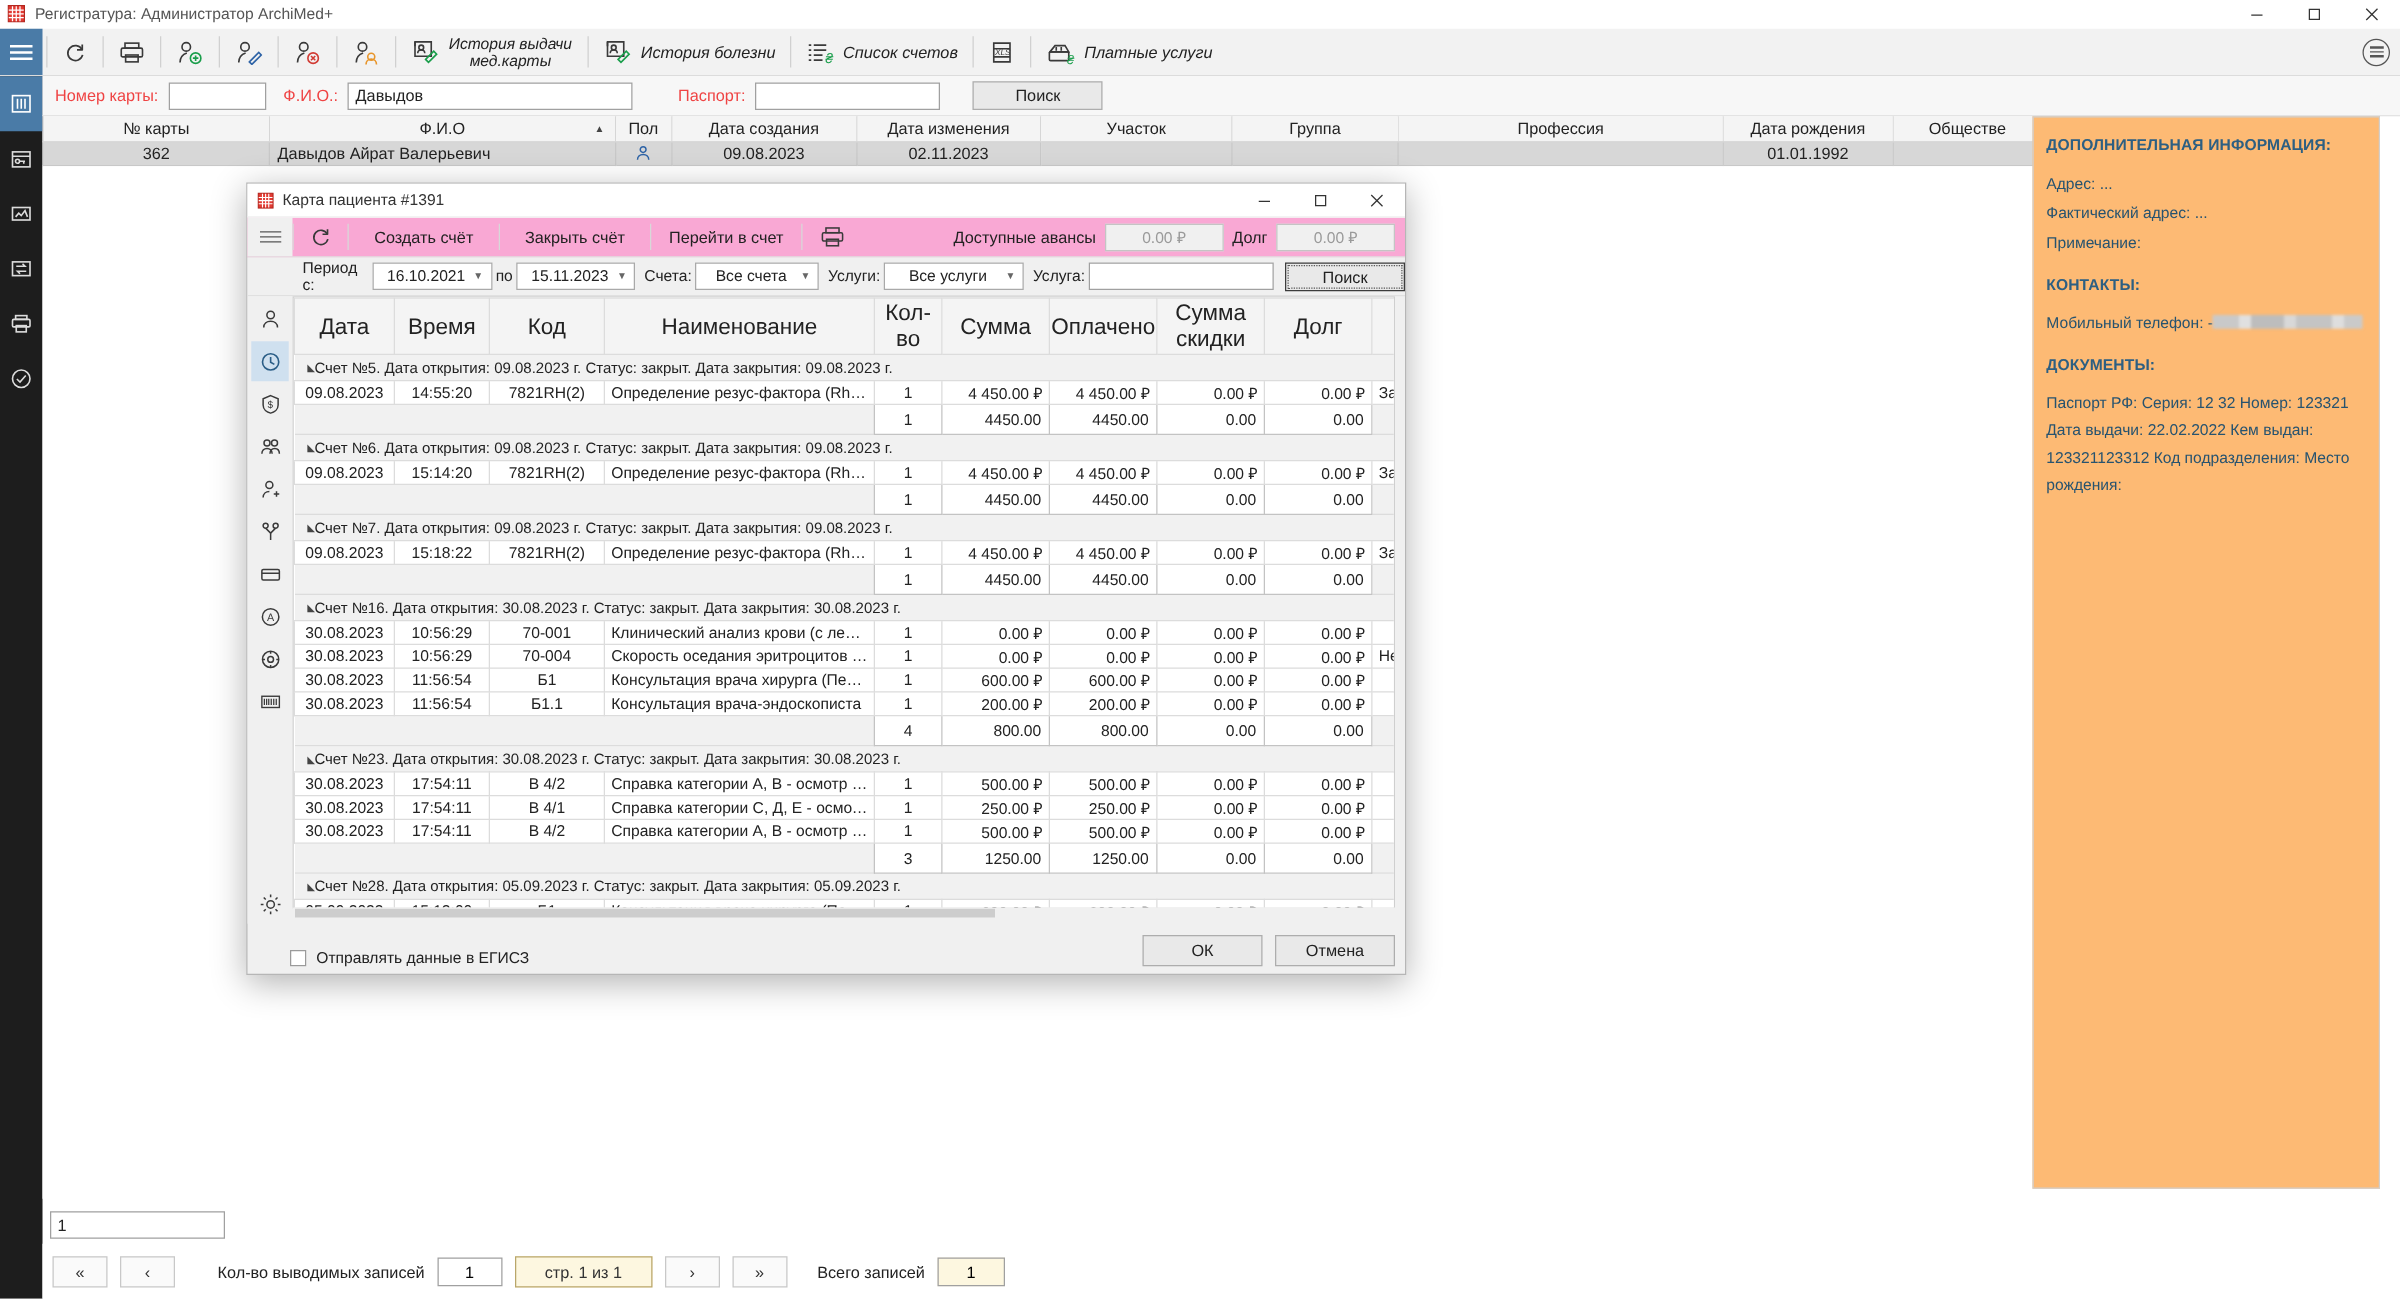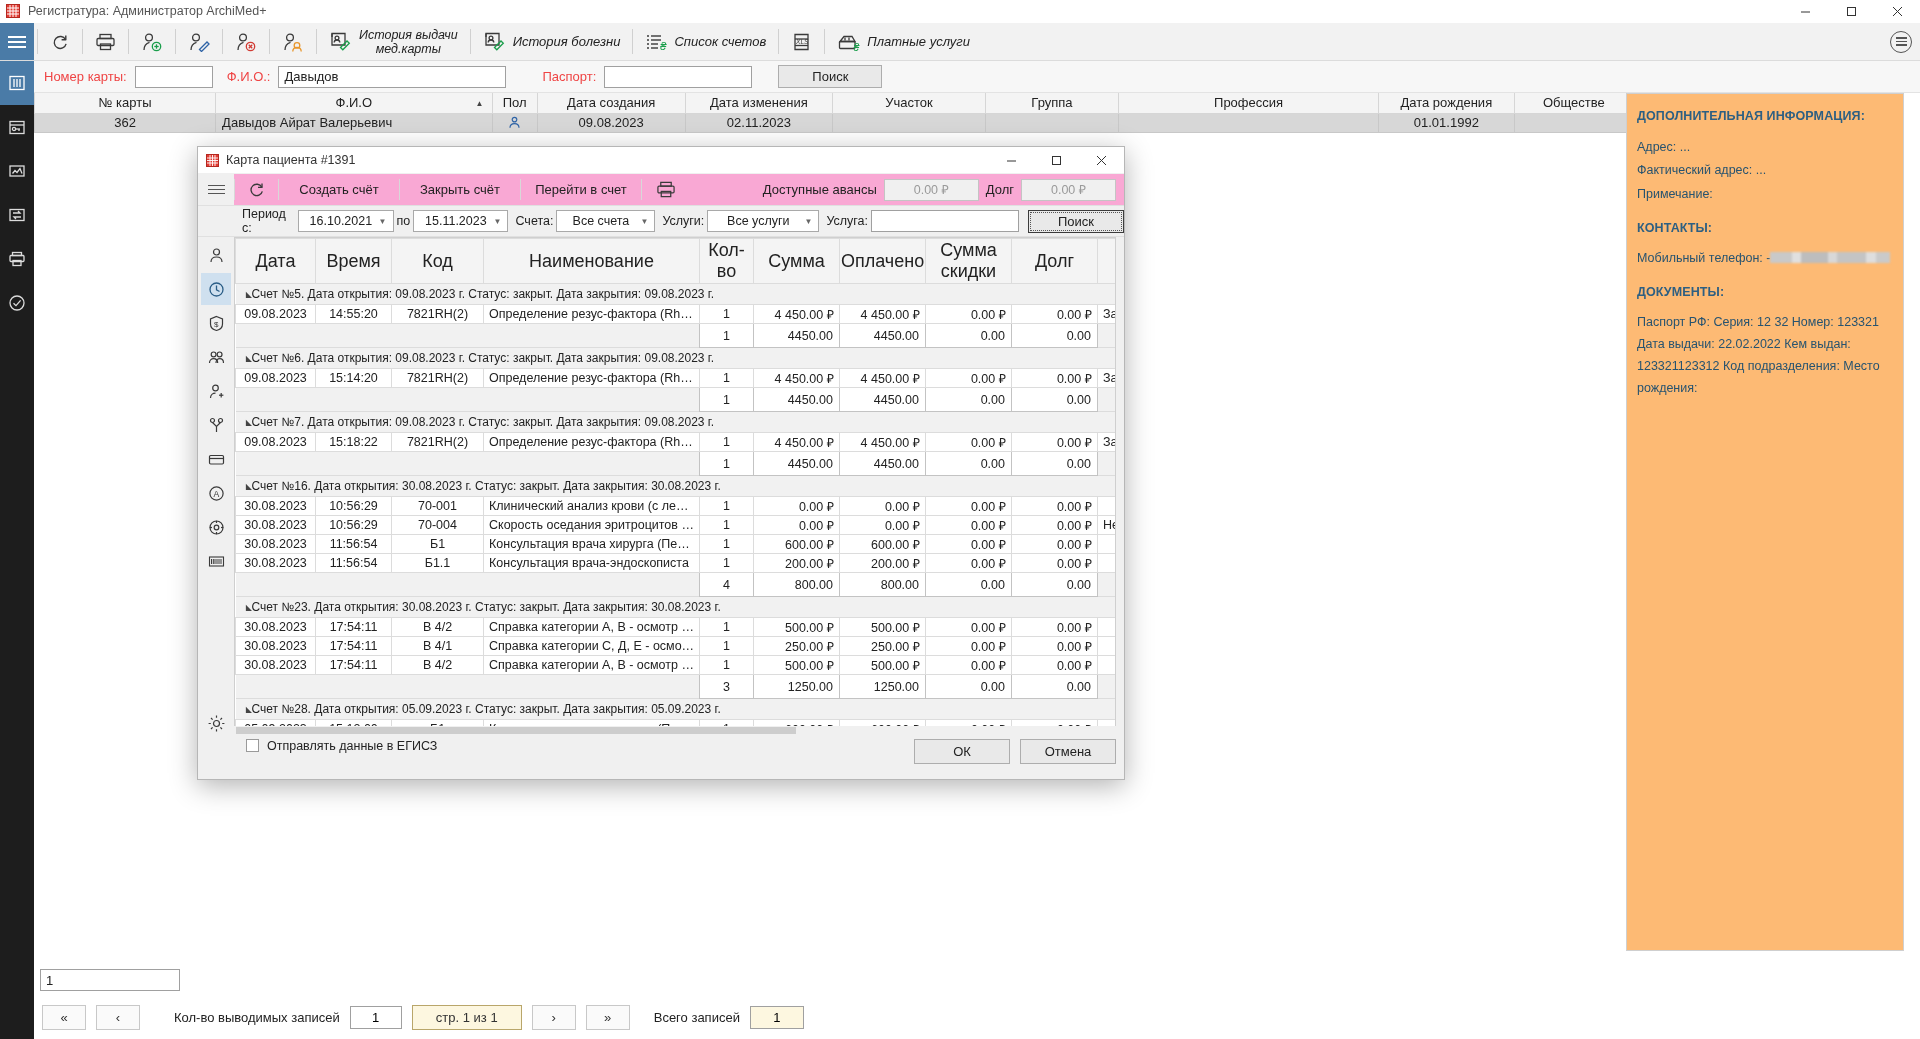--- a/index.html
+++ b/index.html
@@ -193,22 +193,22 @@
   tr.sumrow td { background:#f1f1f1; border:none; height:24px; }
   tr.sumrow td.box {
     background:#fff; border:1px solid #c3c3c3; text-align:right; padding:0 6px;
   }
   .hscroll {
     position:absolute; left:36px; right:8px; bottom:44px; height:9px; background:#f0f0f0;
   }
   .hscroll i { display:block; height:7px; margin:1px 0 0 2px; width:560px; background:#cdcdcd; }
 
   .modal-foot {
-    position:absolute; left:48px; right:8px; bottom:6px; height:34px;
-    display:flex; align-items:flex-start;
+    position:absolute; left:34px; right:8px; bottom:6px; height:34px;
+    display:flex; align-items:flex-end;
   }
   .chk { width:13px;height:13px;border:1px solid #9a9a9a;background:#fff;margin-right:8px;}
   .foot-btn {
     height:25px; width:96px; border:1px solid #adadad; background:#e9e9e9; font-size:13px;
     display:flex;align-items:center;justify-content:center; margin-left:10px;
   }
   .foot-right { margin-left:auto; display:flex; }
   svg { display:block; }
 </style>
 </head>

